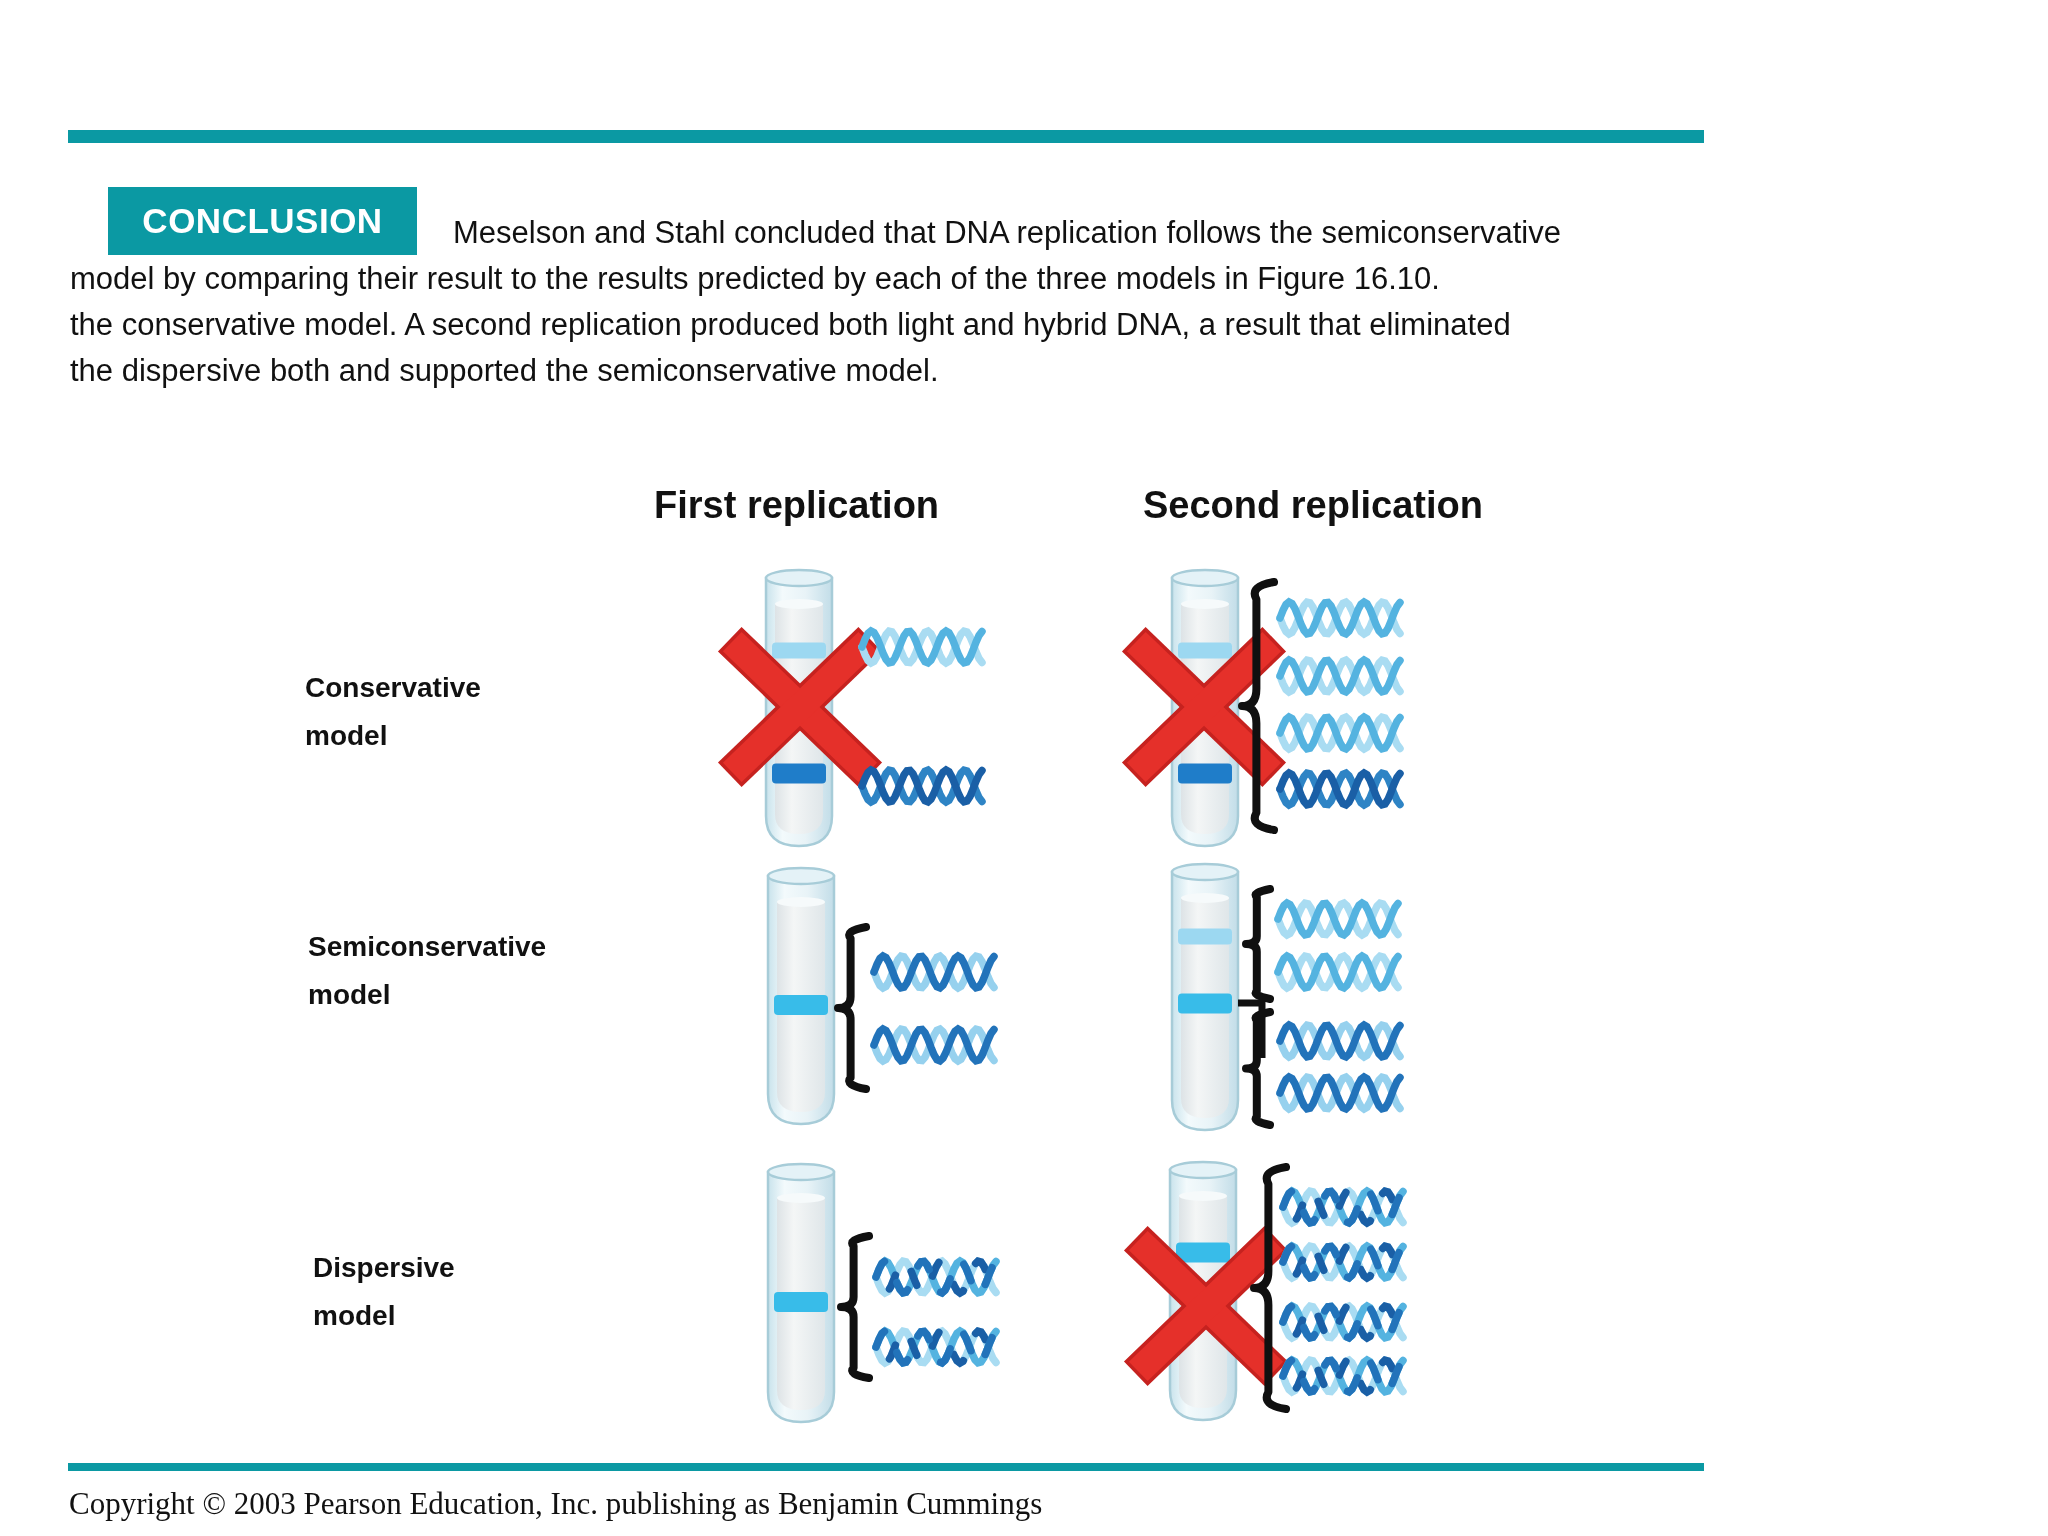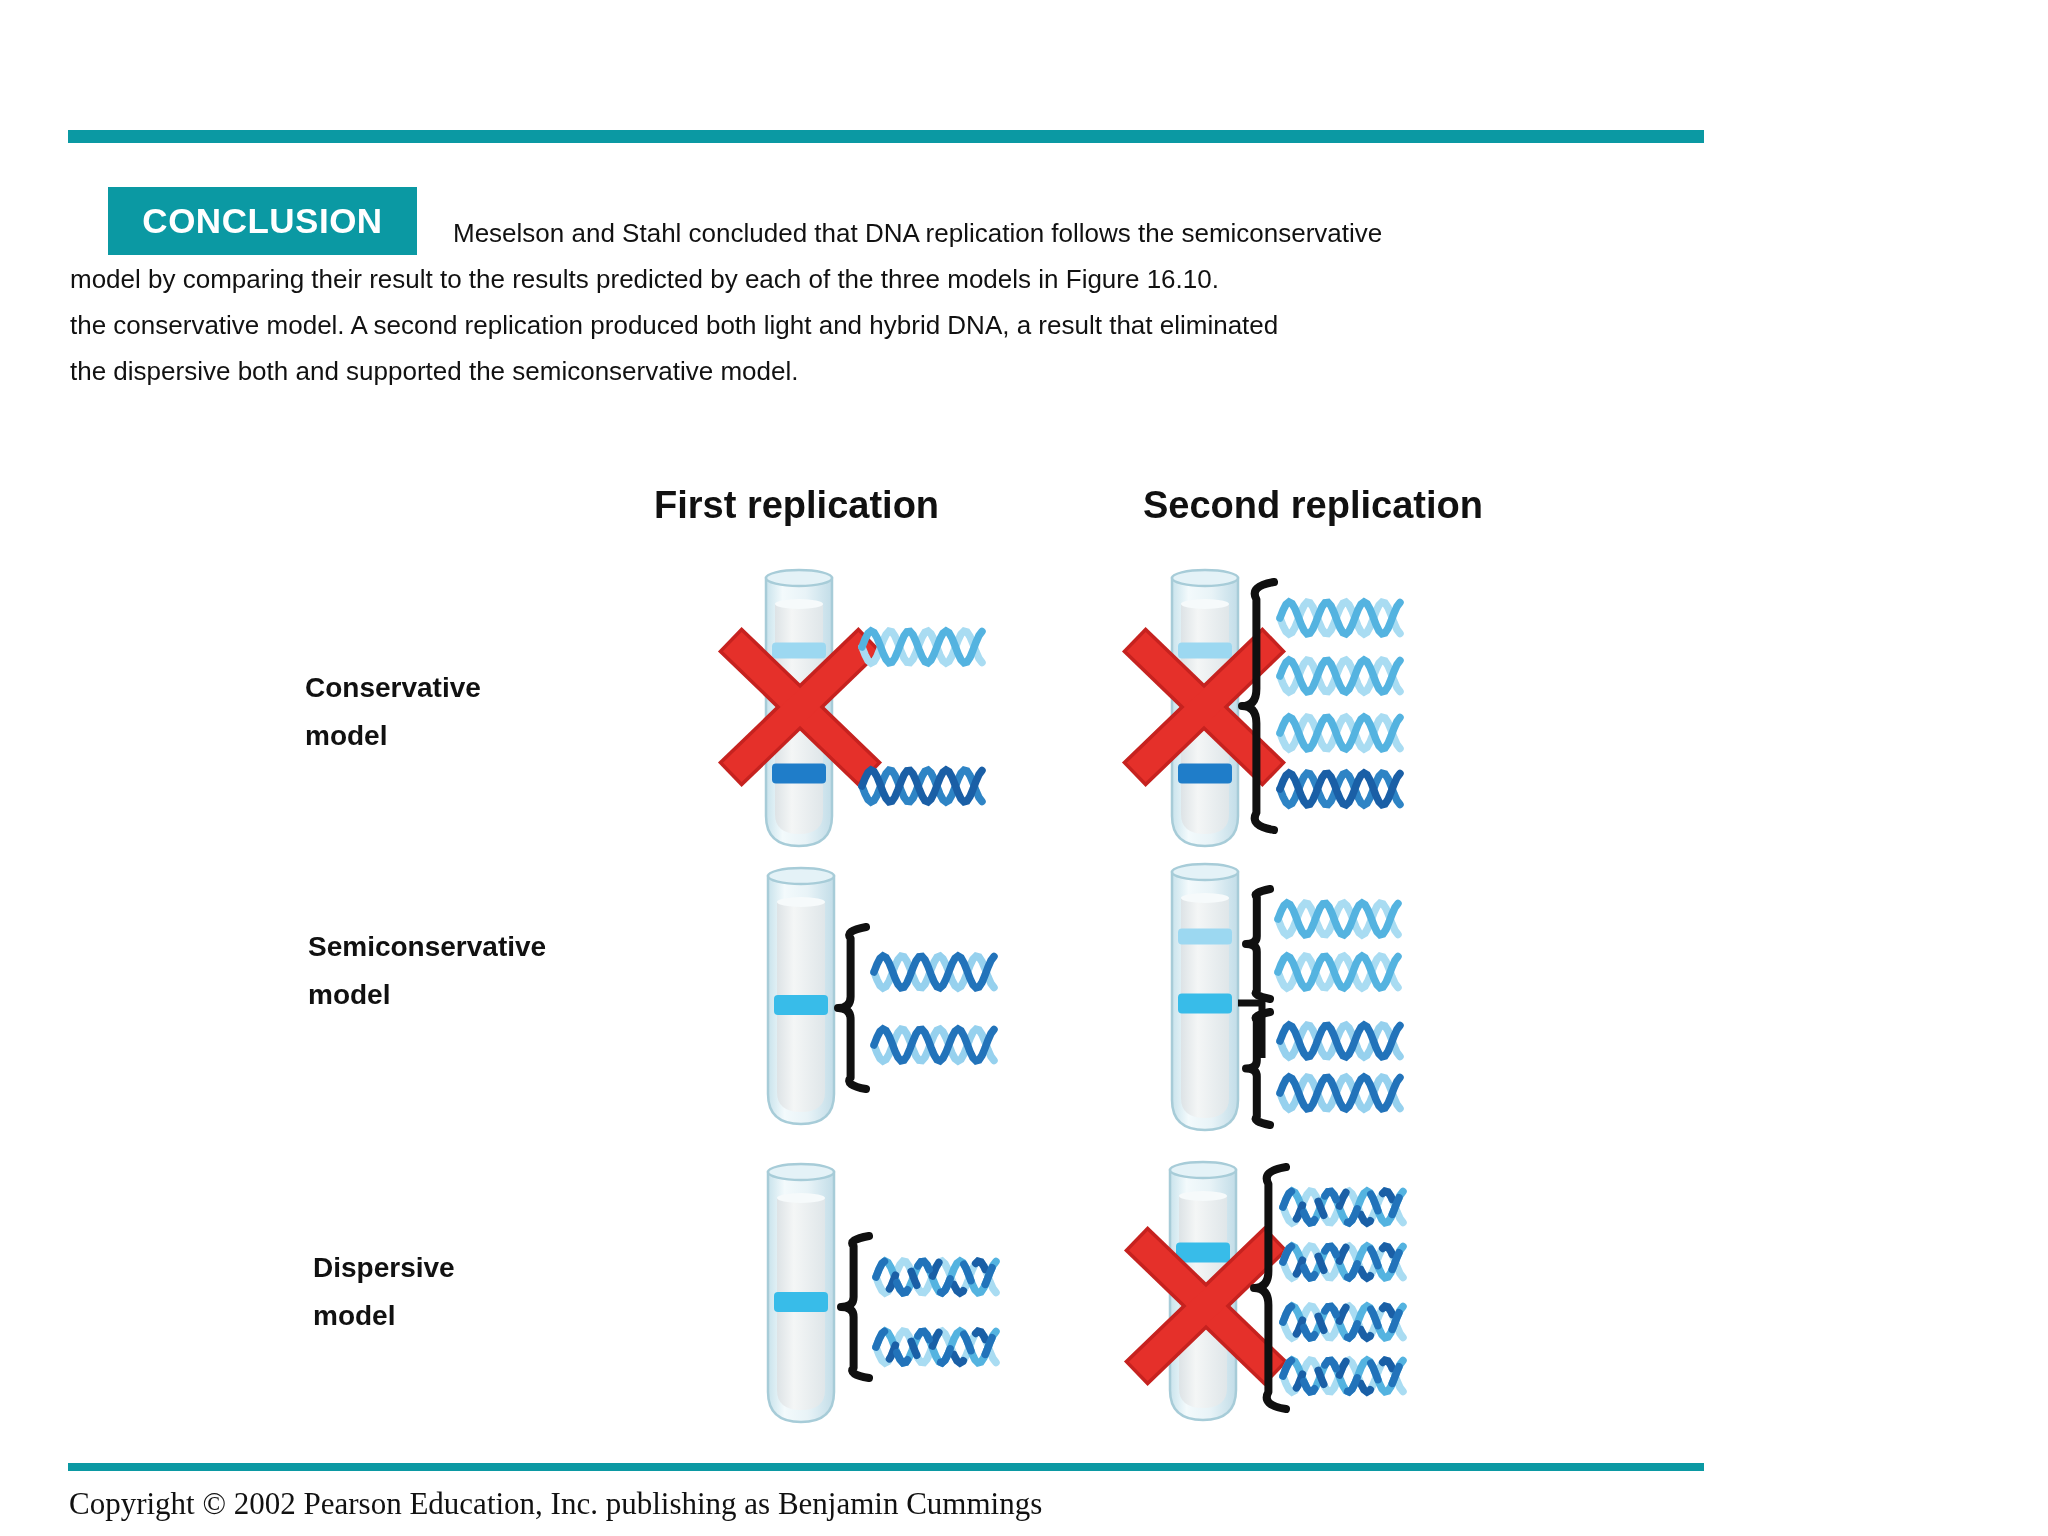--- a/index.html
+++ b/index.html
@@ -4,21 +4,21 @@
 <style>
   html,body{margin:0;padding:0;background:#ffffff;}
   #canvas{position:relative;width:1704px;height:1536px;background:#ffffff;overflow:hidden;
           font-family:"Liberation Sans",sans-serif;color:#111;border-radius:27px;}
   .rule{position:absolute;background:#0b99a3;}
   #rule-top{left:68px;top:130px;width:1912px;height:13px;}
   #rule-bottom{left:68px;top:1463px;width:1912px;height:8px;}
   #conclusion-box{position:absolute;left:108px;top:187px;width:309px;height:68px;
     background:#0b99a3;display:flex;align-items:center;justify-content:center;
     color:#ffffff;font-weight:bold;font-size:35px;letter-spacing:.5px;}
-  #paragraph{position:absolute;left:70px;top:210px;font-size:26px;line-height:46px;white-space:nowrap;}
+  #paragraph{position:absolute;left:70px;top:210px;font-size:31px;line-height:46px;white-space:nowrap;}
   #paragraph .l1{margin-left:383px;}
   .col-header{position:absolute;top:484px;font-size:38px;font-weight:bold;white-space:nowrap;}
   #col-header-first{left:654px;}
   #col-header-second{left:1143px;}
   .row-label{position:absolute;font-size:28px;font-weight:bold;line-height:48px;}
   #row-label-0{left:305px;top:664px;}
   #row-label-1{left:308px;top:923px;}
   #row-label-2{left:313px;top:1244px;}
   #figure-svg{position:absolute;left:0;top:0;}
   #copyright{position:absolute;left:69px;top:1486px;font-family:"Liberation Serif",serif;
@@ -170,15 +170,15 @@
   <div id="row-label-1" class="row-label">
     <div>Semiconservative</div>
     <div>model</div>
   </div>
   <div id="row-label-2" class="row-label">
     <div>Dispersive</div>
     <div>model</div>
   </div>
 
   <div id="rule-bottom" class="rule" style="background: rgb(11, 153, 163);"></div>
-  <div id="copyright">Copyright © 2002 Pearson Education, Inc. publishing as Benjamin Cummings</div>
+  <div id="copyright">Copyright © 2003 Pearson Education, Inc. publishing as Benjamin Cummings</div>
 
 </div>
 
 </body></html>

